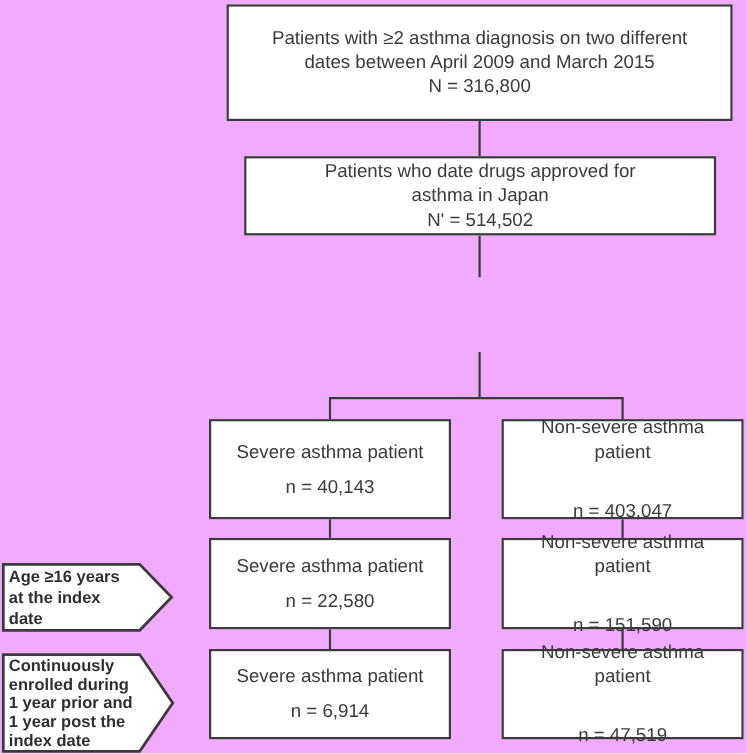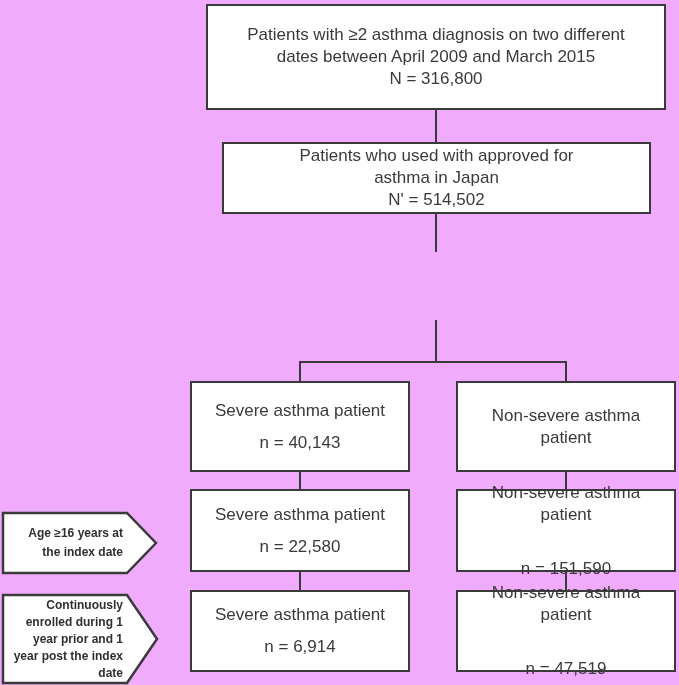--- a/index.html
+++ b/index.html
@@ -45,23 +45,23 @@
   .col-r { left: 456px; width: 220px; gap: 32px; }
   .row1 { top: 381px; height: 91px; }
   .row2 { top: 489px; height: 83px; }
   .row3 { top: 590px; height: 82px; }
   .col-l .txt, .col-r .txt { width: 190px; }
   .callout-text {
     position: absolute;
     display: flex;
     align-items: center;
     justify-content: center;
-    text-align: right;
+    text-align: left;
     font-weight: bold;
-    font-size: 12px;
+    font-size: 15px;
     color: #2f2f2f;
   }
   .c1 { left: 8px; top: 513px; width: 115px; height: 60px; line-height: 19px; }
   .c2 { left: 8px; top: 595px; width: 115px; height: 88px; line-height: 17px; }
 </style>
 </head>
 <body>
 
 <div id="stage">
 
@@ -76,32 +76,33 @@
     <polygon points="3,513 127,513 156,543 127,573 3,573" fill="#ffffff" stroke="#3a3a3a" stroke-width="2.5" stroke-linejoin="miter"></polygon>
     <polygon points="3,595 127,595 157,639 127,683 3,683" fill="#ffffff" stroke="#3a3a3a" stroke-width="2.5" stroke-linejoin="miter"></polygon>
   </svg>
 
   <div class="box b1">
     <div class="txt">Patients with ≥2 asthma diagnosis on two different dates between April 2009 and March 2015</div>
     <div class="cnt">N = 316,800</div>
   </div>
 
   <div class="box b2">
-    <div class="txt">Patients who used with approved for asthma in Japan</div>
+    <div class="txt">Patients who date drugs approved for asthma in Japan</div>
     <div class="cnt">N' = 514,502</div>
   </div>
 
 
   <div class="box col-l row1">
     <div class="txt">Severe asthma patient</div>
     <div class="cnt">n = 40,143</div>
   </div>
 
   <div class="box col-r row1">
     <div class="txt">Non-severe asthma patient</div>
+    <div class="cnt">n = 403,047</div>
   </div>
 
   <div class="box col-l row2">
     <div class="txt">Severe asthma patient</div>
     <div class="cnt">n = 22,580</div>
   </div>
 
   <div class="box col-r row2">
     <div class="txt">Non-severe asthma patient</div>
     <div class="cnt">n = 151,590</div>

